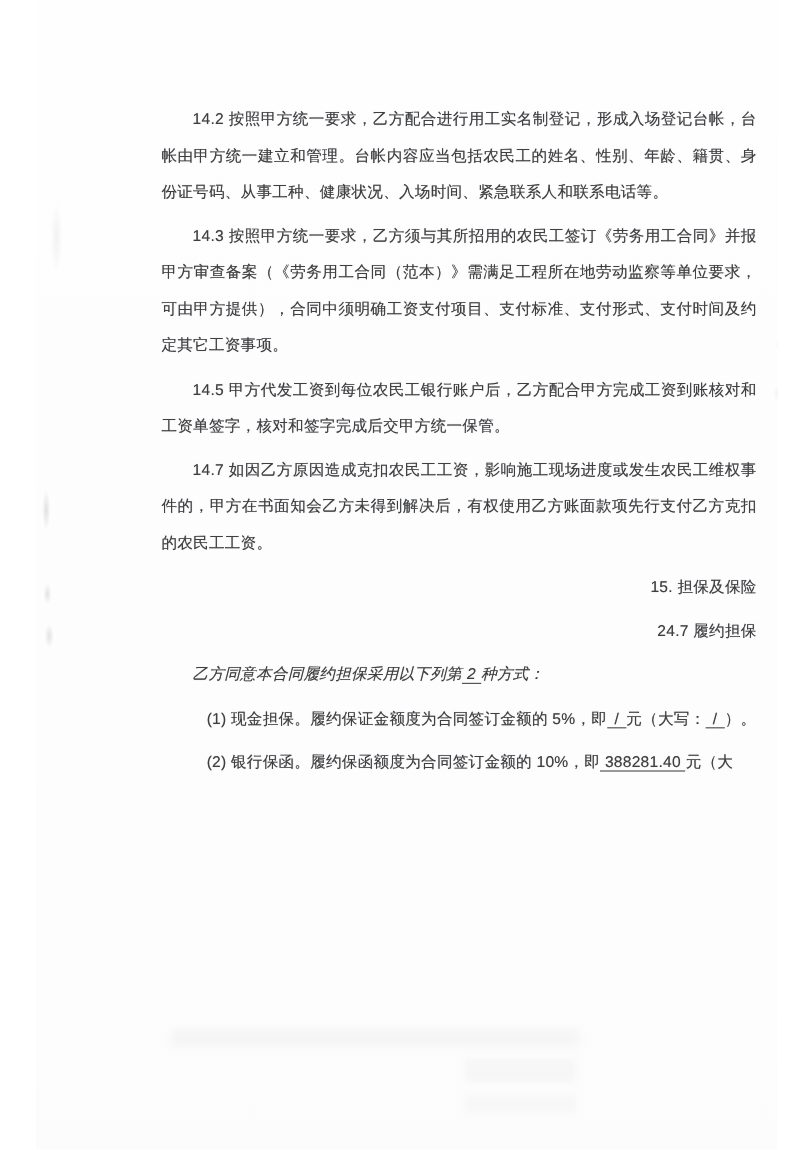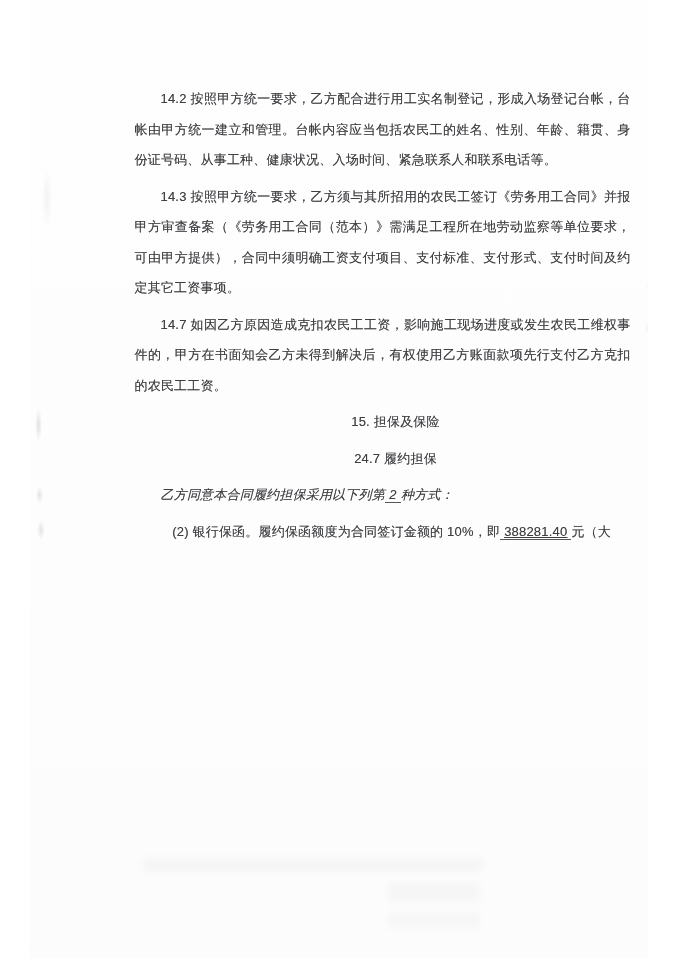--- a/index.html
+++ b/index.html
@@ -23,37 +23,37 @@
   .para {
     margin: 0 0 6px 0;
     font-size: 13px;
     line-height: 30.5px;
     letter-spacing: 0.2px;
     text-align: justify;
     text-indent: 2em;
     color: #3e3f41;
     text-shadow: 0 0 0.6px rgba(70,70,74,0.55);
   }
-  .heading { text-align: center; }
+  .heading { text-align: right; }
   .intro-line { text-align: left; font-style: italic; }
   .option {
     text-align: left;
     text-indent: 2.9em;
     white-space: nowrap;
   }
   .blank {
     display: inline-block;
     text-indent: 0;
     min-width: 16px;
     padding: 0 4px;
     border-bottom: 1.2px solid #55565a;
     line-height: 15px;
     text-align: center;
   }
-  .blank.wide { min-width: 70px; text-decoration: underline; }
+  .blank.wide { min-width: 70px; }
   
   .smudge {
     position: absolute;
     pointer-events: none;
   }
   .smudge-l1 { left: 5px; top: 408px; width: 7px; height: 34px;
     background: radial-gradient(ellipse at center, rgba(150,150,155,0.28), rgba(150,150,155,0) 70%); }
   .smudge-l2 { left: 6px; top: 486px; width: 7px; height: 18px;
     background: radial-gradient(ellipse at center, rgba(150,150,155,0.25), rgba(150,150,155,0) 70%); }
   .smudge-l3 { left: 7px; top: 520px; width: 8px; height: 20px;
@@ -76,31 +76,33 @@
 
 <div class="page">
 
   <div class="content">
 
     <p class="para">14.2 按照甲方统一要求，乙方配合进行用工实名制登记，形成入场登记台帐，台帐由甲方统一建立和管理。台帐内容应当包括农民工的姓名、性别、年龄、籍贯、身份证号码、从事工种、健康状况、入场时间、紧急联系人和联系电话等。</p>
 
     <p class="para">14.3 按照甲方统一要求，乙方须与其所招用的农民工签订《劳务用工合同》并报甲方审查备案（《劳务用工合同（范本）》需满足工程所在地劳动监察等单位要求，可由甲方提供），合同中须明确工资支付项目、支付标准、支付形式、支付时间及约定其它工资事项。</p>
 
 
+    <p class="para">14.5 甲方代发工资到每位农民工银行账户后，乙方配合甲方完成工资到账核对和工资单签字，核对和签字完成后交甲方统一保管。</p>
 
 
     <p class="para">14.7 如因乙方原因造成克扣农民工工资，影响施工现场进度或发生农民工维权事件的，甲方在书面知会乙方未得到解决后，有权使用乙方账面款项先行支付乙方克扣的农民工工资。</p>
 
     <p class="para heading">15. 担保及保险</p>
 
     <p class="para heading">24.7 履约担保</p>
 
 
     <p class="para intro-line"><span>乙方同意本合同履约担保采用以下列第</span><span class="blank">2</span><span>种方式：</span></p>
 
+    <p class="para option"><span>(1) 现金担保。履约保证金额度为合同签订金额的 5%，即</span><span class="blank">/</span><span>元（大写：</span><span class="blank">/</span><span>）。</span></p>
 
     <p class="para option"><span>(2) 银行保函。履约保函额度为合同签订金额的 10%，即</span><span class="blank wide">388281.40</span><span>元（大</span></p>
 
   </div>
 
   <div class="smudge smudge-l1"></div>
   <div class="smudge smudge-l2"></div>
   <div class="smudge smudge-l3"></div>
   <div class="smudge smudge-l4"></div>
   <div class="smudge smudge-r1"></div>

